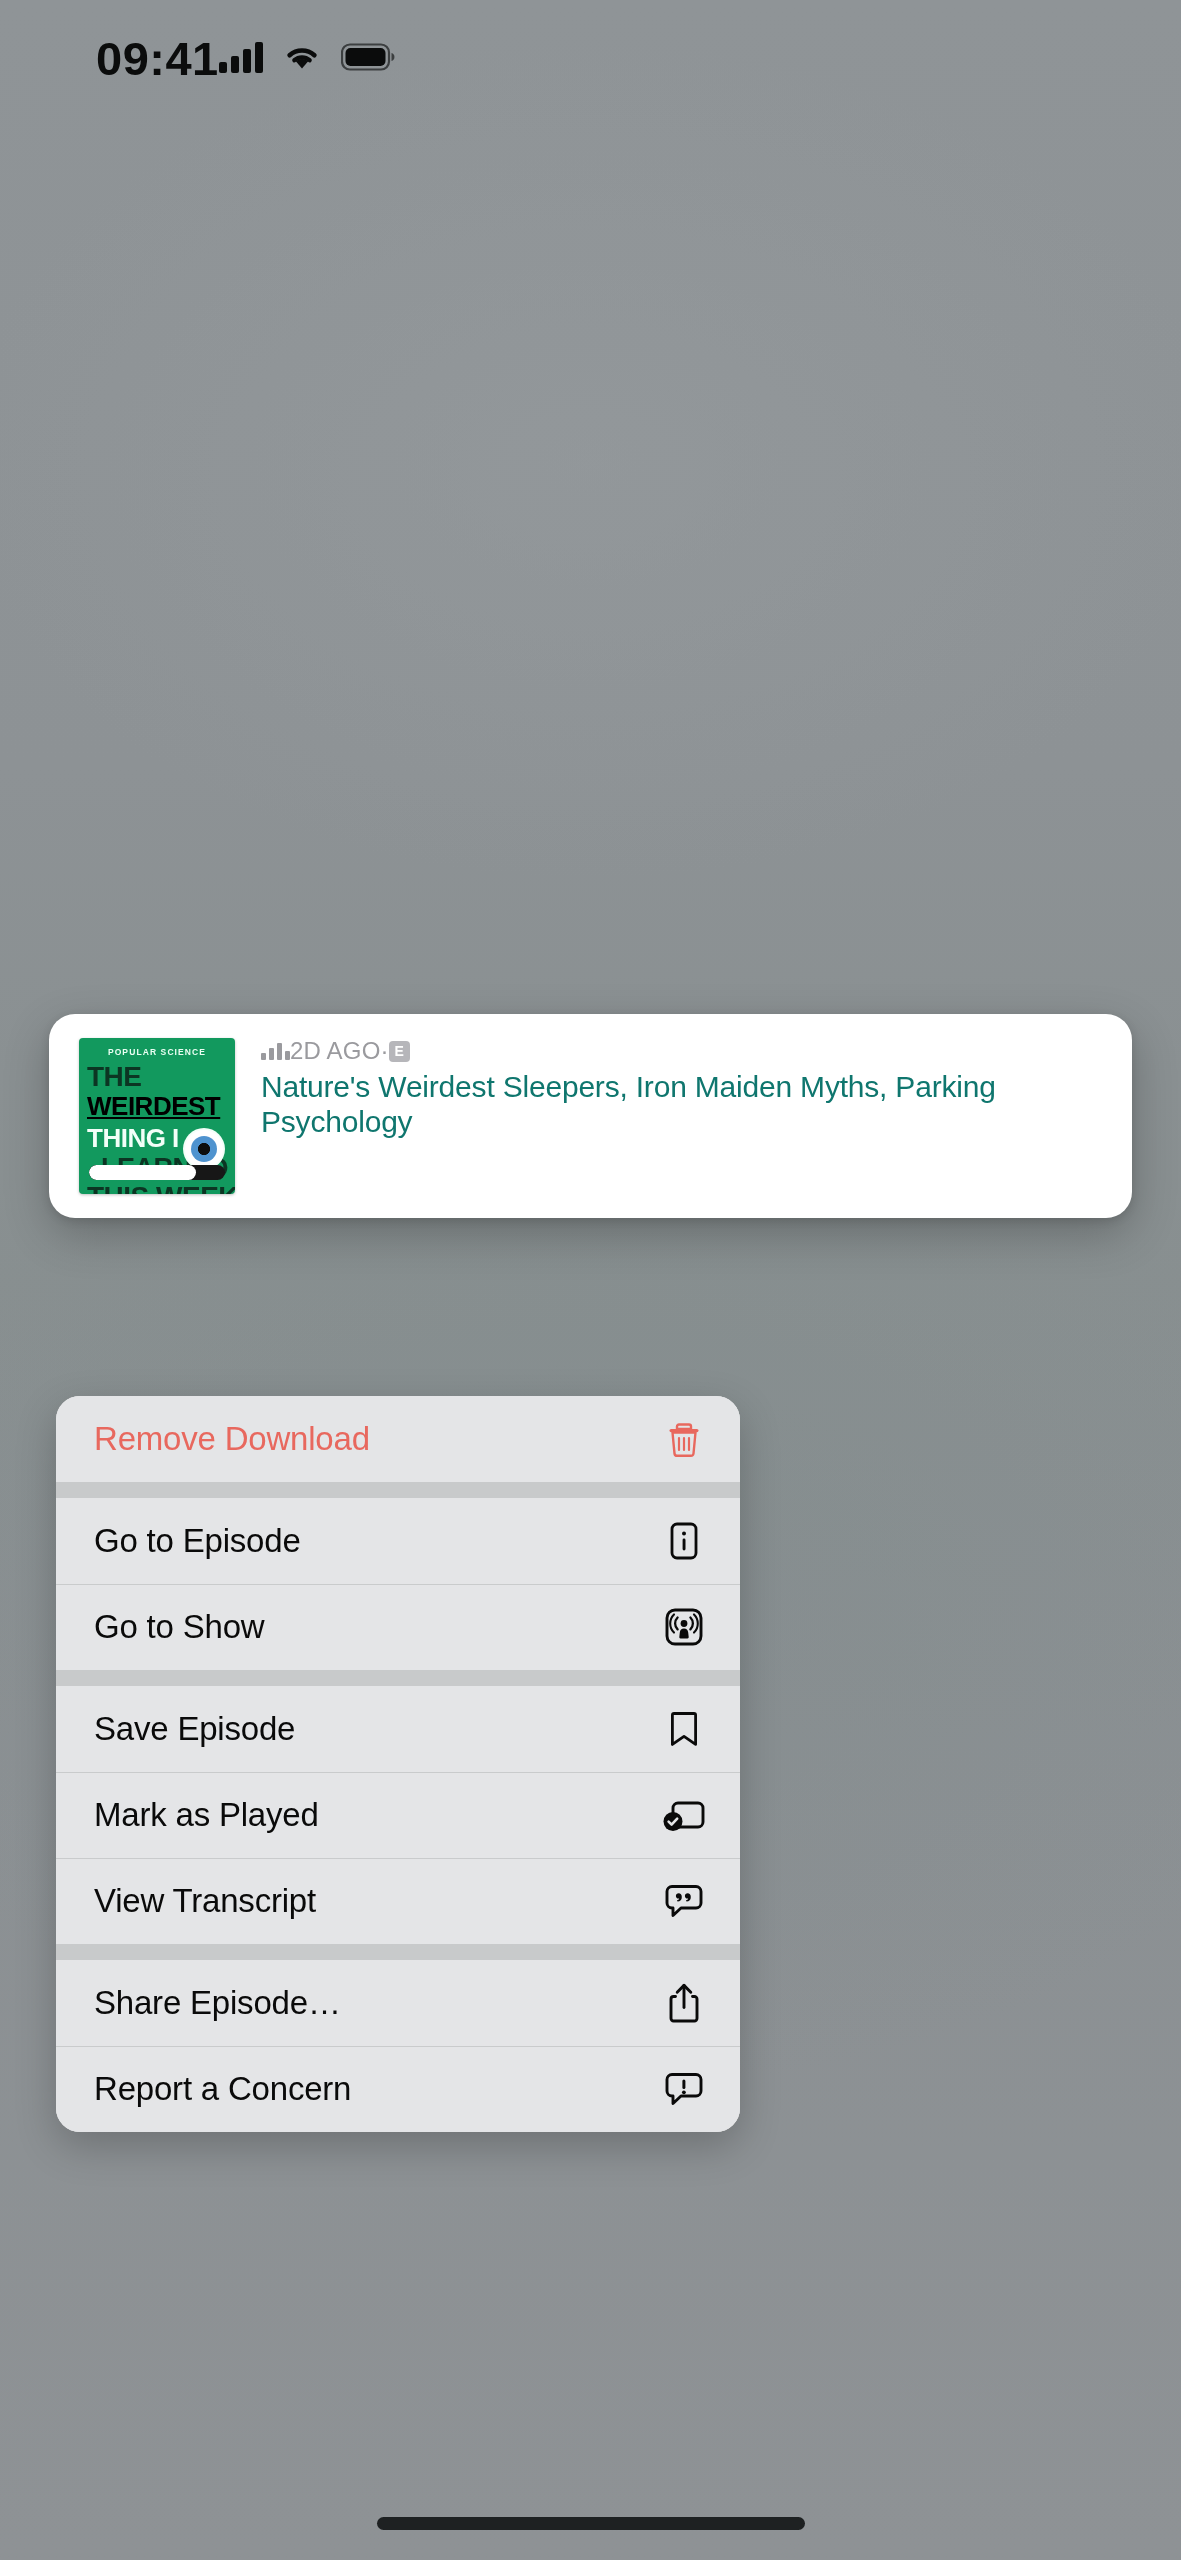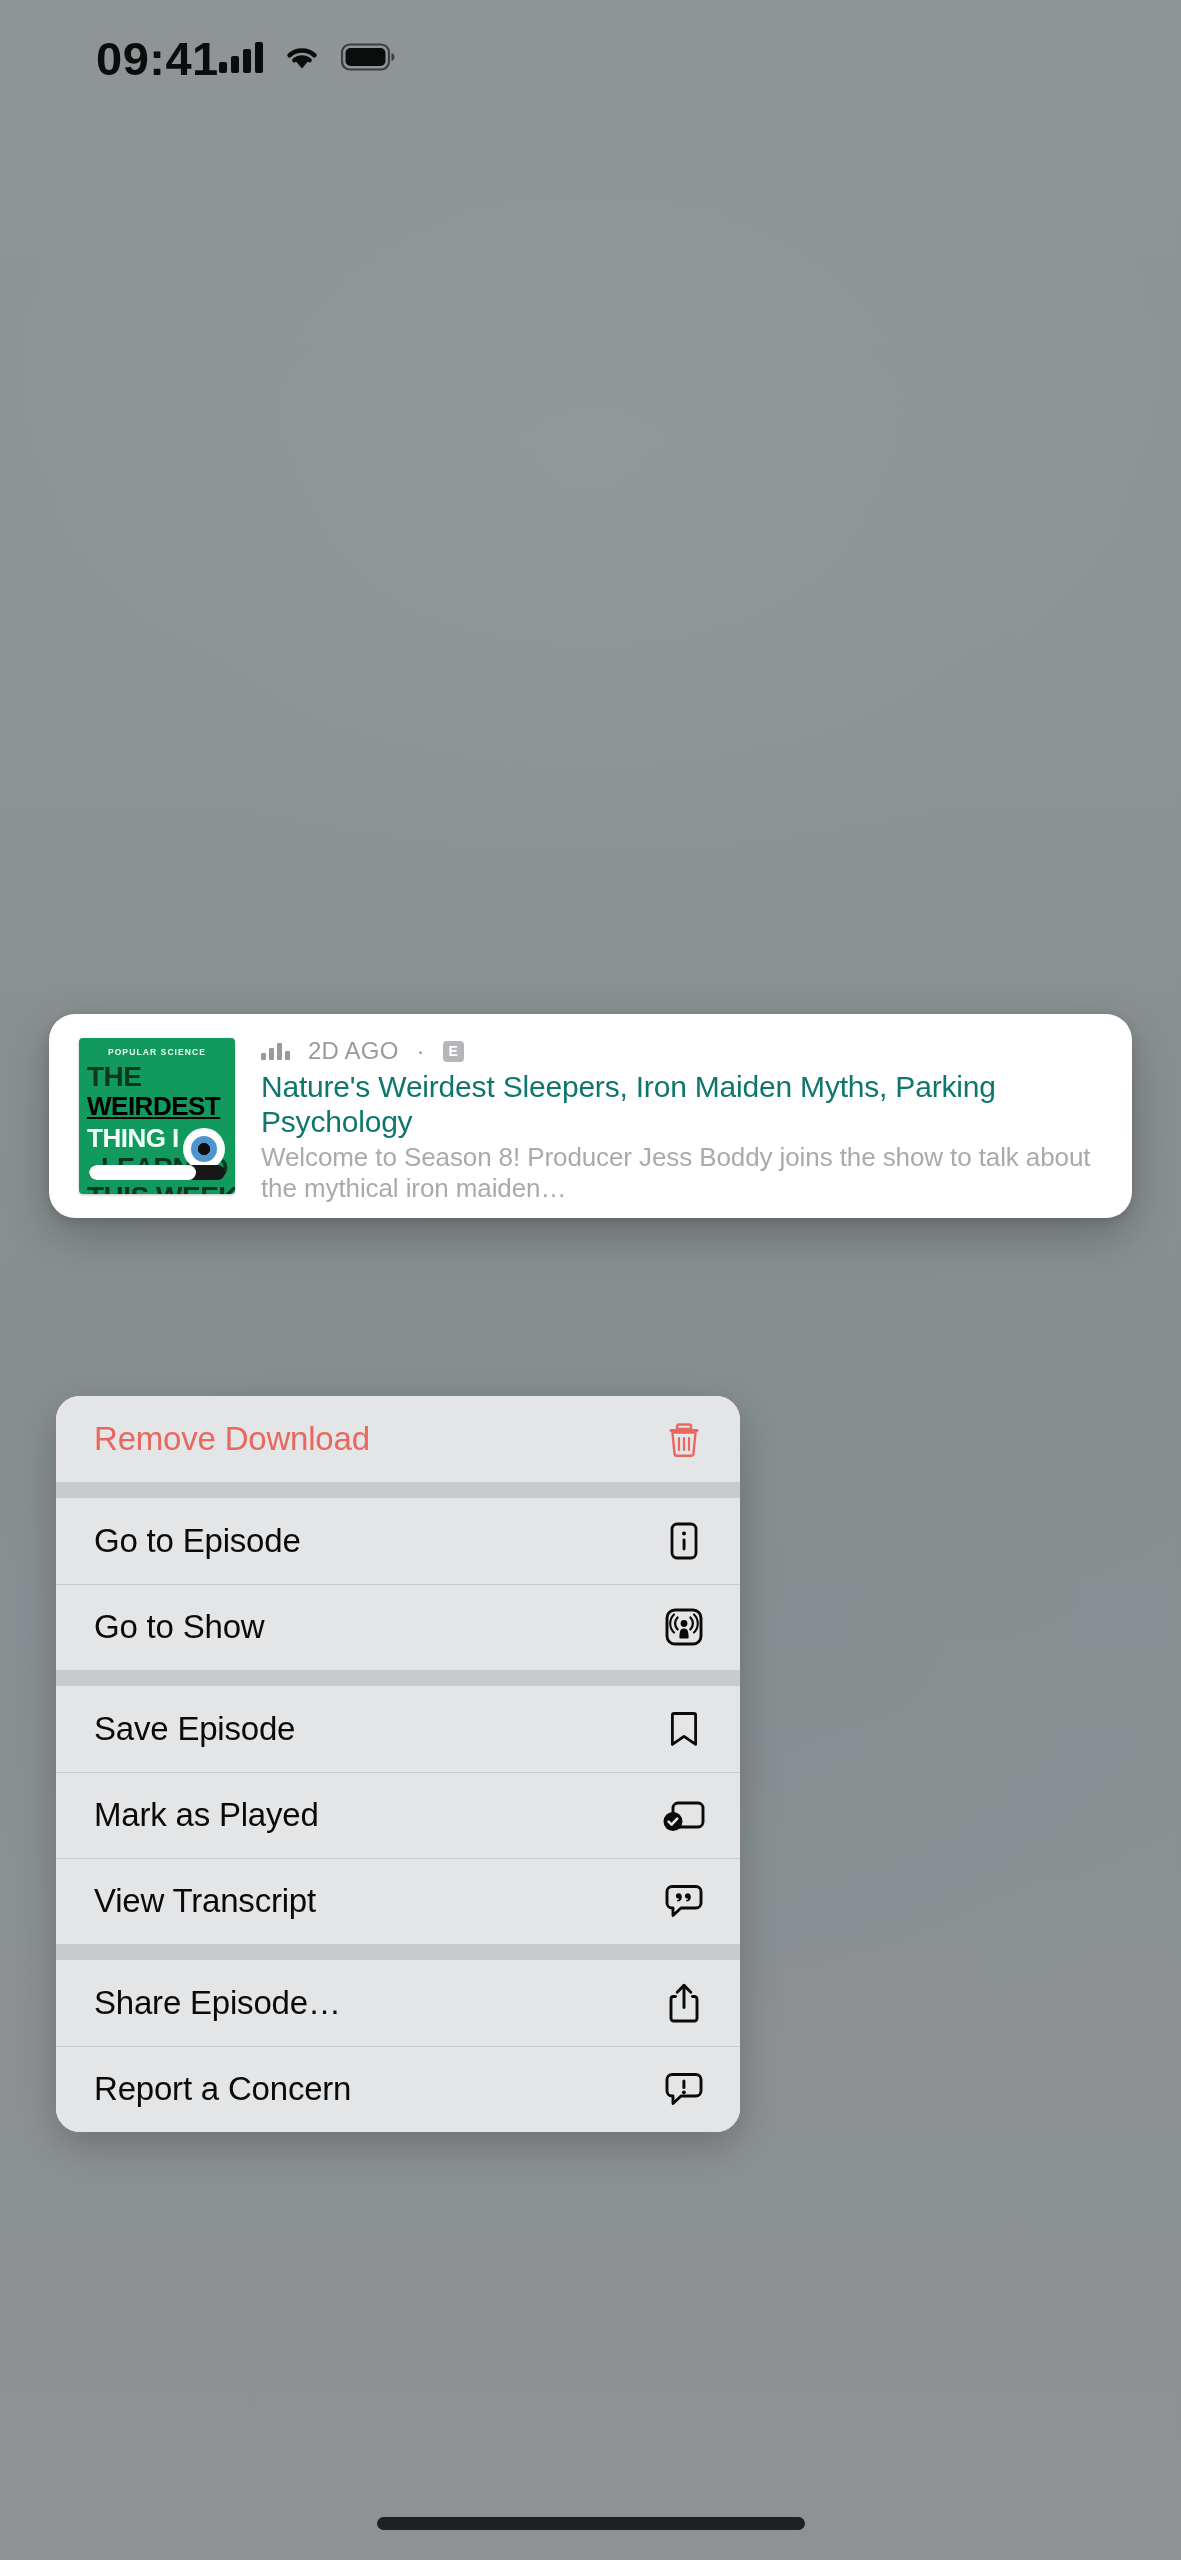--- a/index.html
+++ b/index.html
@@ -94,21 +94,21 @@
     position:absolute; left:10px; right:10px; bottom:14px;
     height:15px; border-radius:8px;
     background:#171717; overflow:hidden;
   }
   .aw-progress span {
     display:block; height:100%; width:79%;
     background:#ffffff; border-radius:8px;
   }
 
   .card-text { flex:1; padding-left:26px; min-width:0; }
-  .meta-row { display:flex; align-items:center; gap:18px; height:26px; }
+  .meta-row { display:flex; align-items:center; gap:0; height:26px; }
   .meta-bars { display:flex; align-items:flex-end; gap:3px; height:17px; }
   .meta-bars i { display:block; width:5px; background:#9a9a9e; border-radius:1px; }
   .meta-bars i:nth-child(1){height:7px;}
   .meta-bars i:nth-child(2){height:12px;}
   .meta-bars i:nth-child(3){height:17px;}
   .meta-bars i:nth-child(4){height:9px;}
   .meta-date {
     font-size:24px; color:#9a9a9e; font-weight:400; letter-spacing:0.2px;
   }
   .meta-dot { font-size:24px; color:#9a9a9e; }
@@ -226,21 +226,20 @@
         <i></i>
           <i></i>
           <i></i>
           <i></i>
       </div>
       <span class="meta-date">2D AGO</span>
       <span class="meta-dot">·</span>
       <span class="meta-explicit">E</span>
     </div>
     <div class="ep-title">Nature's Weirdest Sleepers, Iron Maiden Myths, Parking Psychology</div>
-    <div class="ep-desc">Welcome to Season 8! Producer Jess Boddy joins the show to talk about the mythical iron maiden…</div>
   </div>
 </div>
 
 <div class="context-menu">
 
   <div class="menu-group">
     <div class="menu-item destructive">
       <span class="menu-label">Remove Download</span>
       <span class="menu-icon">
         <svg width="34" height="38" viewBox="0 0 34 38">

